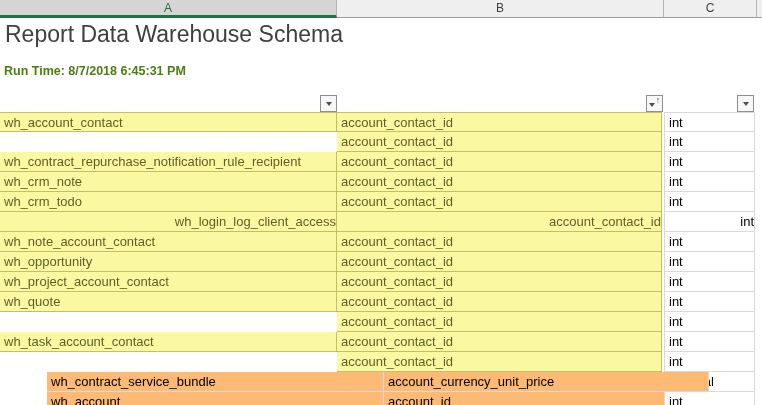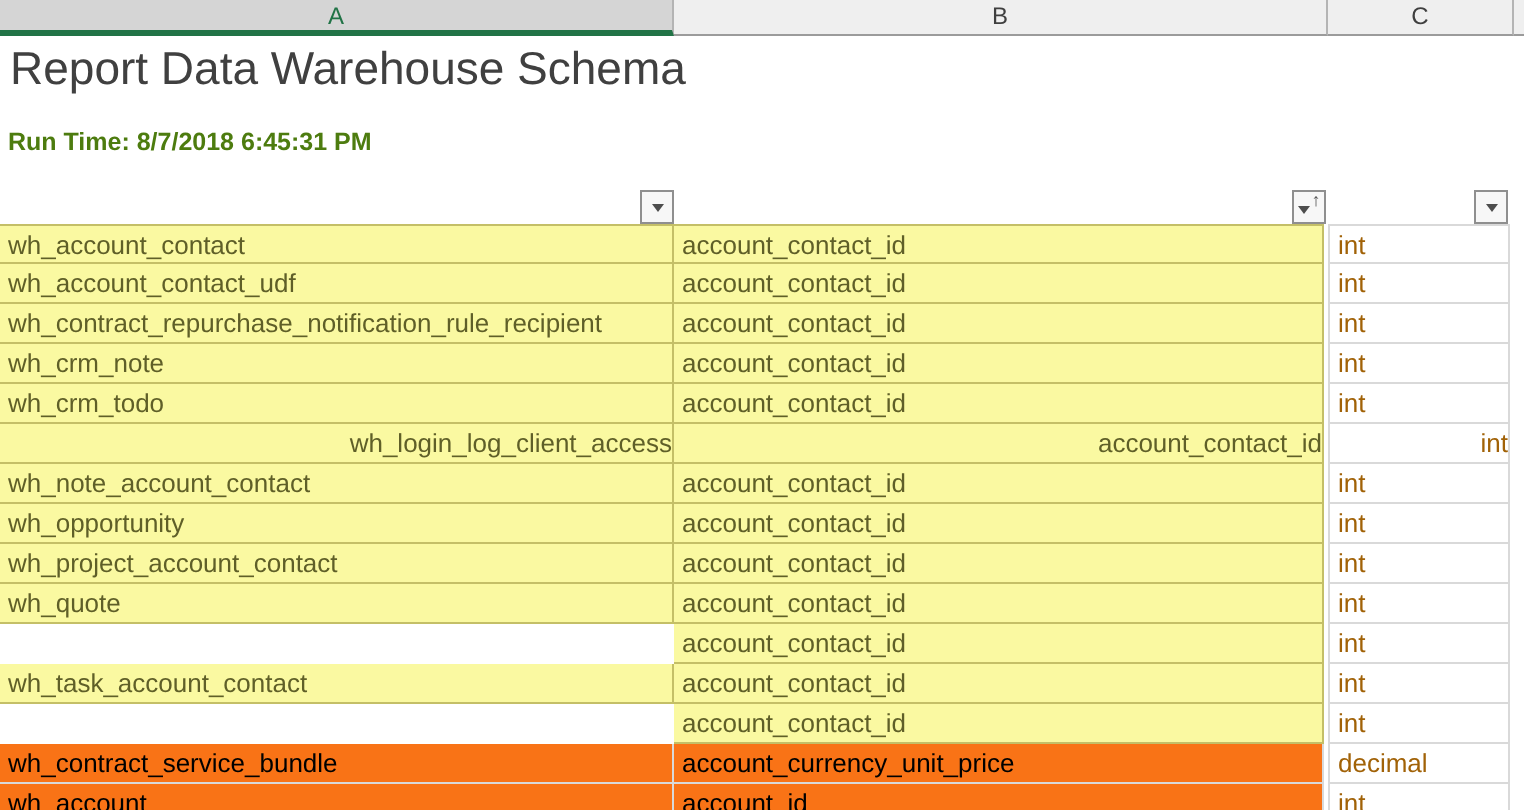--- a/index.html
+++ b/index.html
@@ -63,23 +63,23 @@
   
   .row{position:absolute;left:0;width:676px;height:20px;}
   .cell{
     position:absolute;top:0;height:20px;
     font-size:13px;line-height:19px;padding-left:4px;
     white-space:nowrap;overflow:hidden;
     border-bottom:1px solid var(--grid-border);
   }
   .ca{left:0;width:337px;border-right:1px solid var(--grid-border);}
   .cb{left:337px;width:325px;border-right:1px solid var(--grid-border);}
-  .cc{left:664px;width:91px;background:#fff;color:#a16207;
+  .cc{left:664px;width:91px;background:#fff;color:#000000;
       border-left:1px solid var(--grid-border);border-right:1px solid var(--grid-border);}
-  .row.plain .ca,.row.plain .cb{background:#f97316;color:#000;}
+  .row.plain .ca,.row.plain .cb{background:#fdba74;color:#000;margin-left:47px;}
   .row.hl .ca,.row.hl .cb{
     background:var(--hl-fill);color:var(--hl-text);
     border-bottom:1px solid var(--hl-border);
   }
   .row.hl .ca{border-right:1px solid var(--hl-border);}
   .row.hl .cb{border-right:1px solid var(--hl-border);}
   .row.first .ca,.row.first .cb{border-top:1px solid var(--hl-border);}
   .row.first .cc{border-top:1px solid var(--grid-border);}
 </style>
 </head>
@@ -109,21 +109,20 @@
   <span class="tri-down"></span>
 </button>
 
 <div id="grid">
     <div class="row hl first" style="top: 112px;">
       <div class="cell ca">wh_account_contact</div>
       <div class="cell cb">account_contact_id</div>
       <div class="cell cc">int</div>
     </div>
     <div class="row hl" style="top: 132px;">
-      <div class="cell ca">wh_account_contact_udf</div>
       <div class="cell cb">account_contact_id</div>
       <div class="cell cc">int</div>
     </div>
     <div class="row hl" style="top: 152px;">
       <div class="cell ca">wh_contract_repurchase_notification_rule_recipient</div>
       <div class="cell cb">account_contact_id</div>
       <div class="cell cc">int</div>
     </div>
     <div class="row hl" style="top: 172px;">
       <div class="cell ca">wh_crm_note</div>

